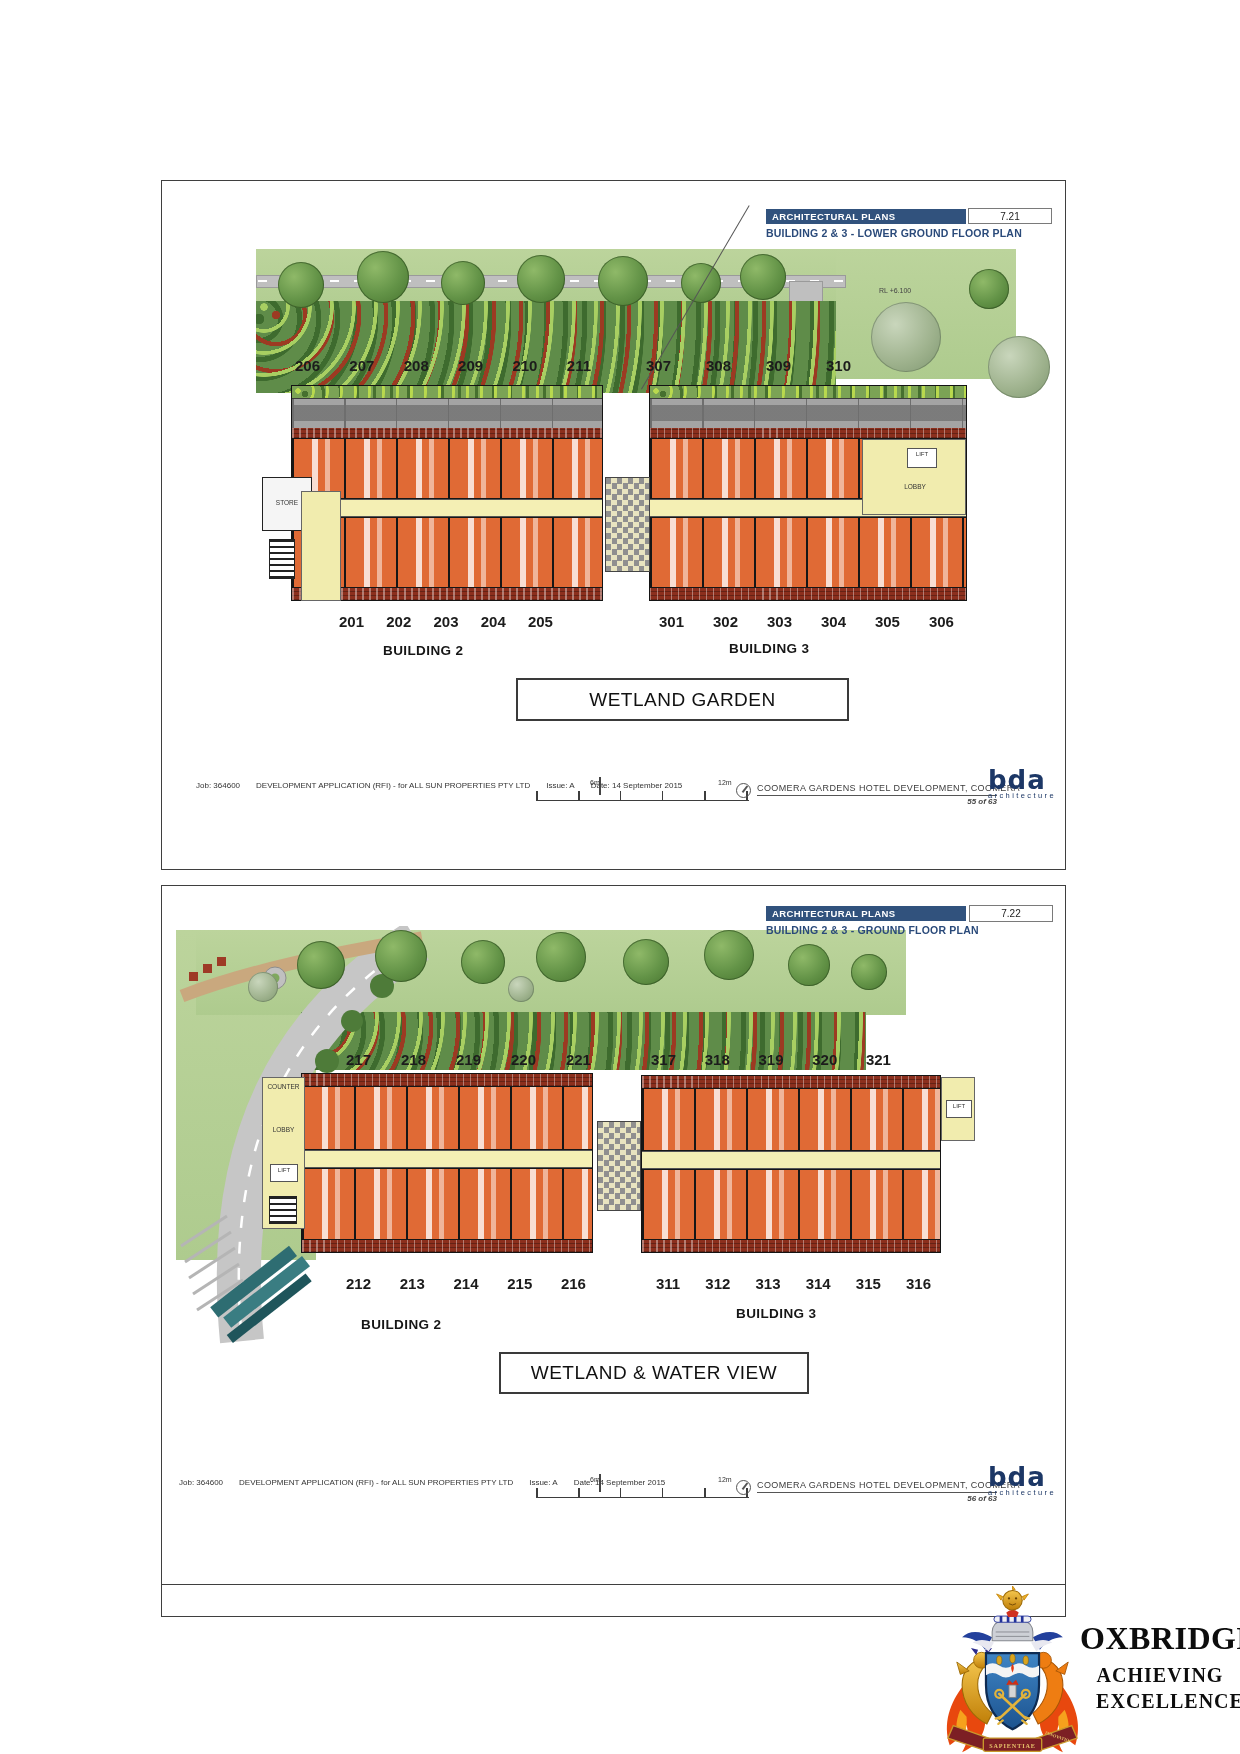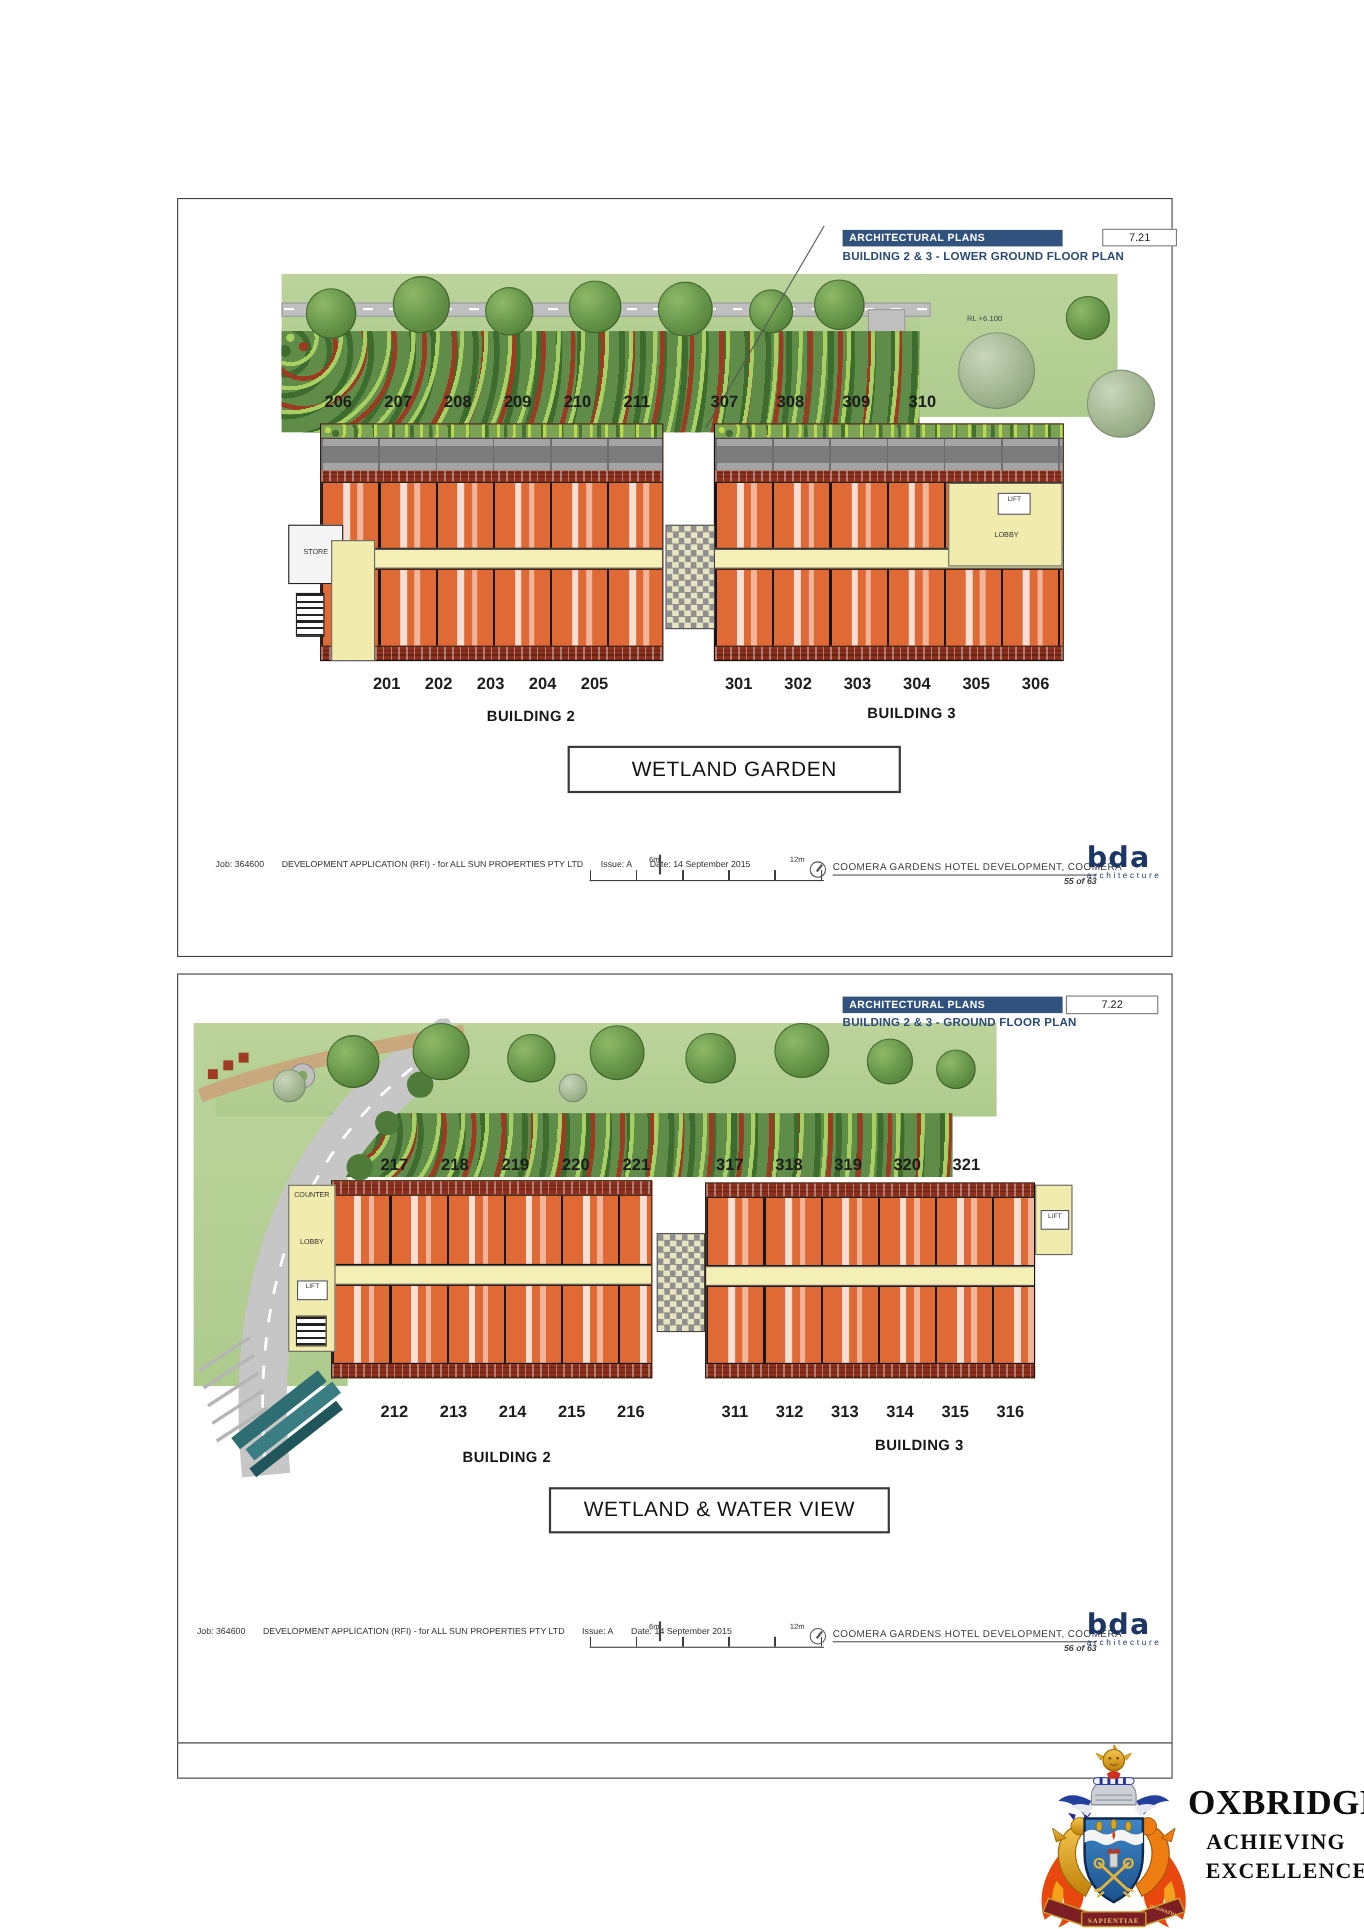--- a/index.html
+++ b/index.html
@@ -3,21 +3,21 @@
 <meta charset="utf-8">
 <style>
   html,body{margin:0;padding:0;background:#fff;}
   .page{position:relative;width:1240px;height:1754px;background:#fff;overflow:hidden;font-family:"Liberation Sans",sans-serif;}
   .a{position:absolute;display:block;}
   .panel{position:absolute;border:1.5px solid #3f3f3f;background:#fff;box-sizing:border-box;margin-top:36px;}
   .titlebar{background:#31527d;color:#fff;font:700 9.5px/15px "Liberation Sans",sans-serif;padding:0 6px;letter-spacing:.4px;box-sizing:border-box;}
   .pageref{border:1px solid #7a7a7a;background:#fff;font:10px/15px "Liberation Sans",sans-serif;text-align:center;color:#222;box-sizing:border-box;}
   .subtitle{color:#2a4a7a;font:700 10.5px "Liberation Sans",sans-serif;letter-spacing:.2px;white-space:nowrap;}
   .num-row{display:flex;justify-content:space-between;font:700 15px "Liberation Sans",sans-serif;color:#1c1c1c;}
-  .bldg-label{font:700 13.5px "Liberation Sans",sans-serif;color:#161616;text-align:right;letter-spacing:.4px;}
+  .bldg-label{font:700 13.5px "Liberation Sans",sans-serif;color:#161616;text-align:left;letter-spacing:.4px;}
   .viewbox{border:2px solid #3a3a3a;background:#fff;display:flex;align-items:center;justify-content:center;font:19px "Liberation Sans",sans-serif;color:#111;letter-spacing:.5px;box-sizing:border-box;}
   .caption{font:21px "Liberation Sans",sans-serif;color:#0e0e0e;white-space:nowrap;}
   .greenband{background:linear-gradient(#bcd49c,#aecb8e);}
   .hedge{background-color:#5f8c49;background-image:
     repeating-radial-gradient(circle at 8px 6px,#a8cf62 0 3.5px,transparent 4px 22px),
     repeating-radial-gradient(circle at 20px 14px,#9c3a22 0 4px,transparent 4.5px 27px),
     repeating-radial-gradient(circle at 3px 18px,#3e6b2e 0 5px,transparent 5.5px 19px);}
   .tree{border-radius:50%;background:radial-gradient(circle at 35% 32%,#8fb968 0%,#639347 55%,#47742f 100%);box-shadow:inset 0 0 0 1px rgba(38,66,26,.55);}
   .tree.pale{background:radial-gradient(circle at 35% 32%,#c9d6bc,#9db18c 60%,#7e9670);box-shadow:inset 0 0 0 1px rgba(90,110,80,.5);}
   .road{background:#bfbfbf;border:1px solid #9a9a9a;box-sizing:border-box;}
@@ -82,21 +82,21 @@
     <i class="a tree" style="left:279px;top:80px;width:44px;height:44px;"></i>
     <i class="a tree" style="left:355px;top:74px;width:48px;height:48px;"></i>
     <i class="a tree" style="left:436px;top:75px;width:50px;height:50px;"></i>
     <i class="a tree" style="left:519px;top:82px;width:40px;height:40px;"></i>
     <i class="a tree" style="left:578px;top:73px;width:46px;height:46px;"></i>
     <i class="a tree pale" style="left:709px;top:121px;width:70px;height:70px;"></i>
     <i class="a tree" style="left:807px;top:88px;width:40px;height:40px;"></i>
     <i class="a tree pale" style="left:826px;top:155px;width:62px;height:62px;"></i>
 
     <div class="a titlebar" style="left:604px;top:28px;width:200px;height:15px;">ARCHITECTURAL PLANS</div>
-    <div class="a pageref" style="left:840px;top:27px;width:68px;height:16px;">7.21</div>
+    <div class="a pageref" style="left:806px;top:27px;width:84px;height:16px;">7.21</div>
     <div class="a subtitle" style="left:604px;top:46px;">BUILDING 2 &amp; 3 - LOWER GROUND FLOOR PLAN</div>
     <i class="a leader" style="left:479px;top:208px;width:213px;transform:rotate(-59.6deg);"></i>
     <span class="a tiny7" style="left:717px;top:106px;">RL +6.100</span>
     <span class="a tiny7" style="left:722px;top:232px;">FL +4.300</span>
 
     <div class="a num-row" style="left:133px;top:176px;width:296px;">
       <span>206</span>
       <span>207</span>
       <span>208</span>
       <span>209</span>
@@ -152,21 +152,21 @@
       <span>302</span>
       <span>303</span>
       <span>304</span>
       <span>305</span>
       <span>306</span>
     </div>
 
     <div class="a bldg-label" style="left:221px;top:462px;width:140px;">BUILDING 2</div>
     <div class="a bldg-label" style="left:567px;top:460px;width:140px;">BUILDING 3</div>
 
-    <div class="a viewbox" style="left:354px;top:497px;width:303px;height:43px;">WETLAND GARDEN</div>
+    <div class="a viewbox" style="left:354px;top:497px;width:333px;height:43px;">WETLAND GARDEN</div>
 
     <div class="a fjob" style="left:34px;top:600px;">
       <span>Job: 364600</span><span>DEVELOPMENT APPLICATION (RFI) - for ALL SUN PROPERTIES PTY LTD</span><span>Issue: A</span><span>Date: 14 September 2015</span>
     </div>
     <i class="a vtick" style="left:437px;top:596px;height:18px;"></i>
     <span class="a slab" style="left:428px;top:598px;">6m</span>
     <span class="a slab" style="left:556px;top:598px;">12m</span>
     <i class="a scalebar" style="left:374px;top:610px;width:213px;"></i>
     <i class="compass" style="left:574px;top:602px;"></i>
     <div class="a" style="left:595px;top:602px;width:240px;">

